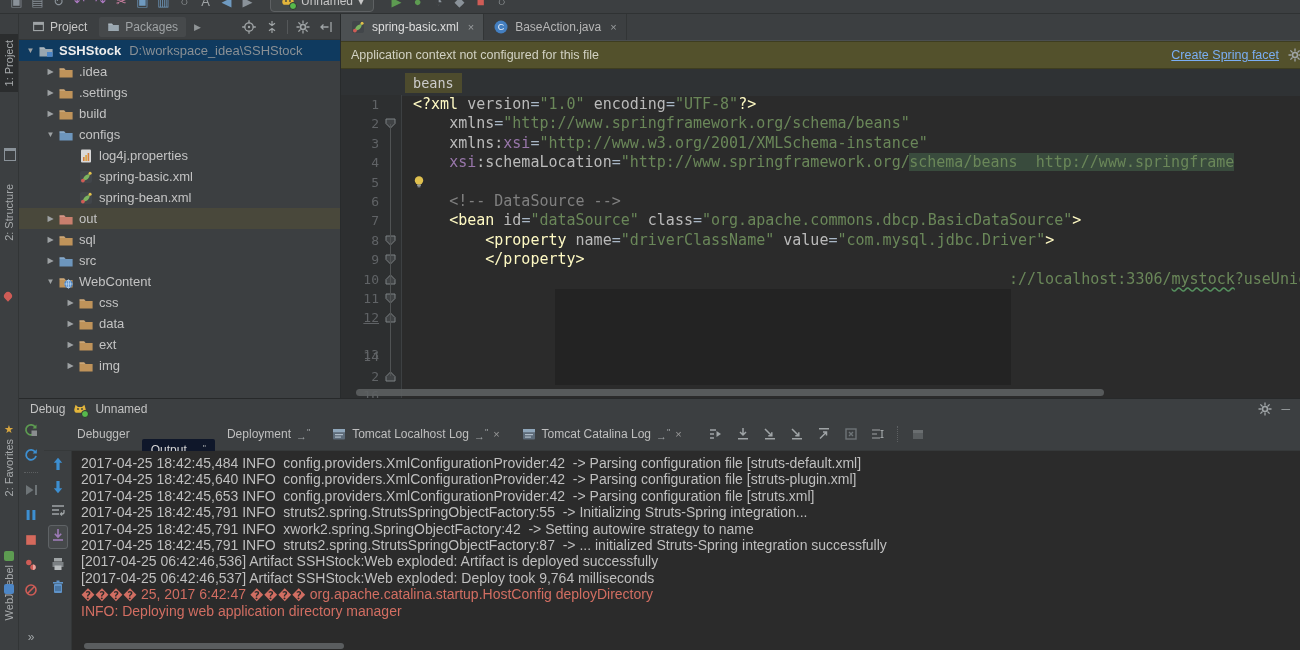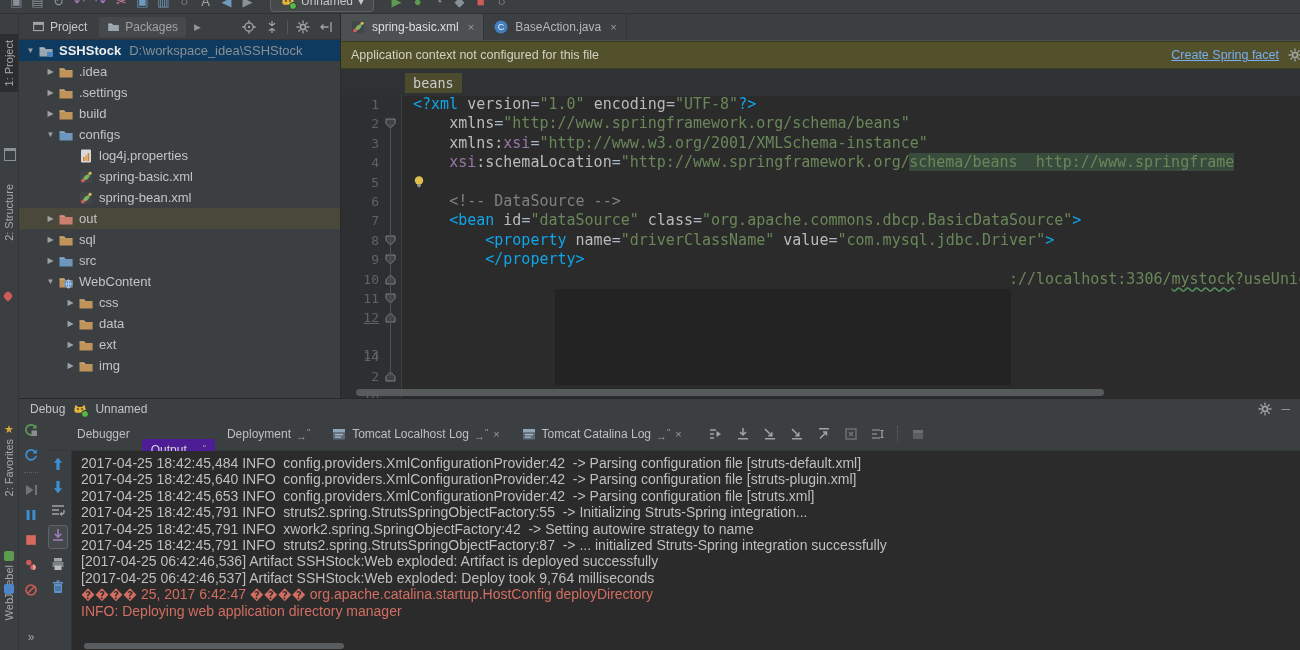--- a/index.html
+++ b/index.html
@@ -57,21 +57,21 @@
   #banner .icon16{margin-left:8px;margin-right:-7px;}
 
   #code-area{position:absolute;left:0;top:81px;right:0;bottom:0;overflow:hidden;
              font-family:"DejaVu Sans Mono",monospace;font-size:15px;line-height:19.4px;}
   #gutter{position:absolute;left:0;top:0;bottom:0;width:60px;background:#2d2f30;border-right:1px solid #3d4042;}
   .gnum{position:absolute;left:0;width:38px;text-align:right;color:#606366;font-size:13px;line-height:19.4px;}
   .fold{position:absolute;left:44px;width:11px;height:11px;}
   #fold-link{position:absolute;left:49px;width:0;border-left:1px solid #505354;}
   #code-lines{position:absolute;left:61px;top:0;right:0;bottom:0;padding-left:11px;}
   .cline{height:19.4px;white-space:pre;color:#a9b7c6;}
-  .tag{color:#0ea5e9;} .attr{color:#bababa;} .ns{color:#9876aa;} .str{color:#6a8759;}
+  .tag{color:#fef9c3;} .attr{color:#bababa;} .ns{color:#9876aa;} .str{color:#6a8759;}
   .comment{color:#808080;} .plain{color:#a9b7c6;}
   .sel{background:#394b3d;}
   .wavy{text-decoration:underline;text-decoration-style:wavy;text-decoration-color:#55915e;text-underline-offset:3px;}
   .caret{display:inline-block;width:1.5px;height:16px;background:#d4d4d4;vertical-align:text-bottom;margin:0 -1px;}
   .pad{display:inline-block;}
   #code-overlay{position:absolute;left:214px;top:194px;width:456px;height:96px;background:rgba(0,0,0,0.18);}
   #bulb{position:absolute;left:70px;top:79px;}
   #hscroll{position:absolute;left:15px;bottom:2px;width:748px;height:7px;background:#5c5f61;border-radius:4px;opacity:.9;}
 
   
@@ -81,21 +81,21 @@
   #debug-header .hdr-ic{margin-right:10px;display:flex;gap:8px;align-items:center;}
   .tomcat-wrap{position:relative;width:16px;height:16px;}
   .run-dot{position:absolute;right:-1px;bottom:-1px;width:6px;height:6px;border-radius:50%;background:#57b94c;border:1px solid #2f3233;}
   #debug-main{position:absolute;left:0;top:19px;right:0;bottom:0;display:flex;}
   #dbg-col-a{width:26px;display:flex;flex-direction:column;align-items:center;padding-top:4px;gap:9px;}
   .dsep{width:14px;border-top:1px dotted #5d6062;}
   .more{color:#9fa4a6;font-size:12px;margin-top:auto;margin-bottom:6px;}
   #dbg-right{flex:1;display:flex;flex-direction:column;min-width:0;}
   #dbg-tabs{height:32px;display:flex;align-items:center;gap:3px;padding-left:24px;font-size:12px;color:#bfbfbf;border-bottom:1px solid #36393a;}
   .dtab{display:flex;align-items:center;gap:5px;padding:4px 9px;border-radius:2px;white-space:nowrap;}
-  .dtab.active{background:#4c1d95;color:#d6d6d6;margin-top:32px;}
+  .dtab.active{background:#0f172a;color:#d6d6d6;margin-top:32px;}
   .dtab .x{color:#9a9a9a;font-size:11px;}
   .tab-arrow{color:#9fa4a6;font-size:11px;}
   .tab-arrow::after{content:'"';font-size:9px;vertical-align:super;}
   #step-icons{display:flex;align-items:center;gap:11px;margin-left:14px;}
   #dbg-body{flex:1;display:flex;min-width:0;}
   #dbg-col-b{width:27px;display:flex;flex-direction:column;align-items:center;padding-top:5px;gap:7px;}
   .selbox{background:#46494b;border:1px solid #5f6366;border-radius:3px;padding:1px;}
   #console{flex:1;position:relative;background:#2b2b2b;overflow:hidden;border-left:1px solid #333637;}
   #console-lines{position:absolute;left:9px;top:4px;right:0;font-family:Liberation Sans, sans-serif;
                  font-size:14px;line-height:16.4px;white-space:pre;}

